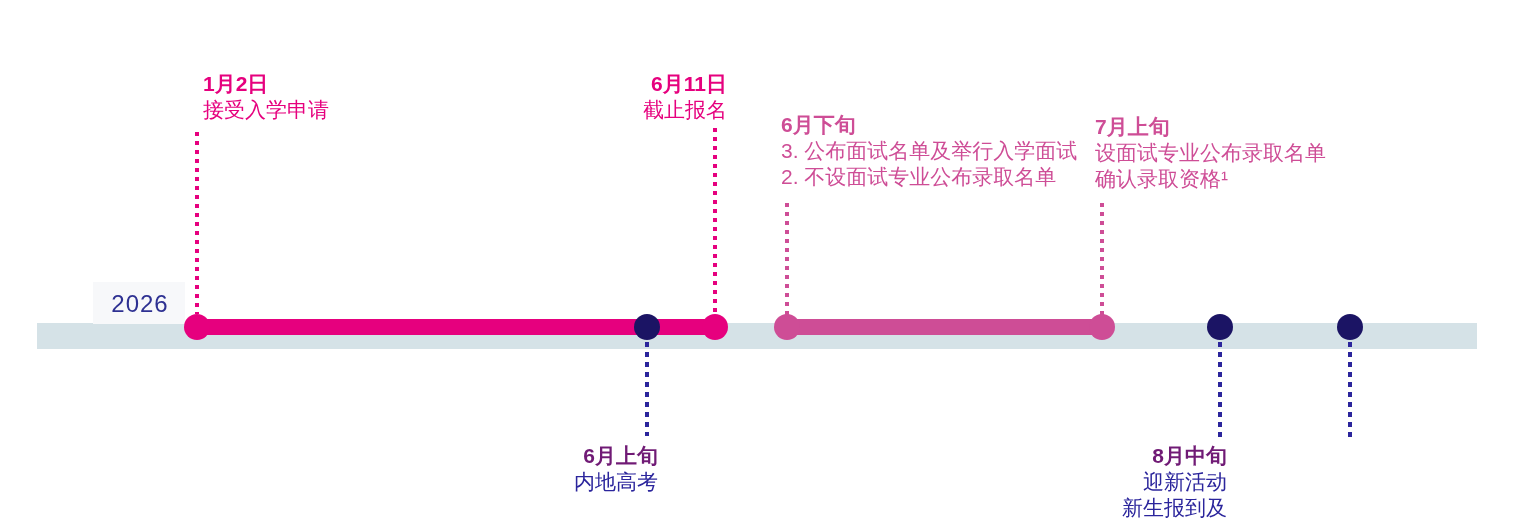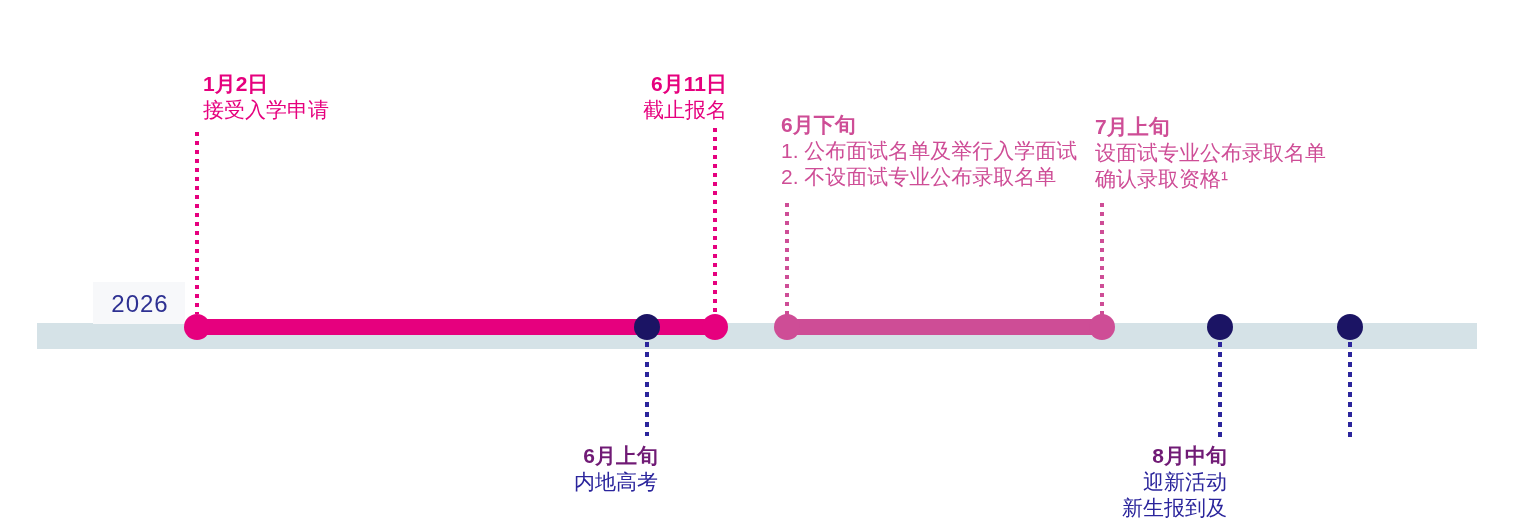--- a/index.html
+++ b/index.html
@@ -77,21 +77,21 @@
     <div class="line">接受入学申请</div>
   </div>
 
   <div class="label magenta alignR" style="left:527px;top:71px;width:200px;">
     <div class="date">6月11日</div>
     <div class="line">截止报名</div>
   </div>
 
   <div class="label pinktxt" style="left:773px;top:112px;margin-left:8px;">
     <div class="date">6月下旬</div>
-    <div class="line">1. 公布面试名单及举行入学面试</div>
+    <div class="line">3. 公布面试名单及举行入学面试</div>
     <div class="line">2. 不设面试专业公布录取名单</div>
   </div>
 
   <div class="label pinktxt" style="left:1095px;top:114px;">
     <div class="date">7月上旬</div>
     <div class="line">设面试专业公布录取名单</div>
     <div class="line">确认录取资格¹</div>
   </div>
 
   <div class="label navytxt alignR" style="left:458px;top:443px;width:200px;">

